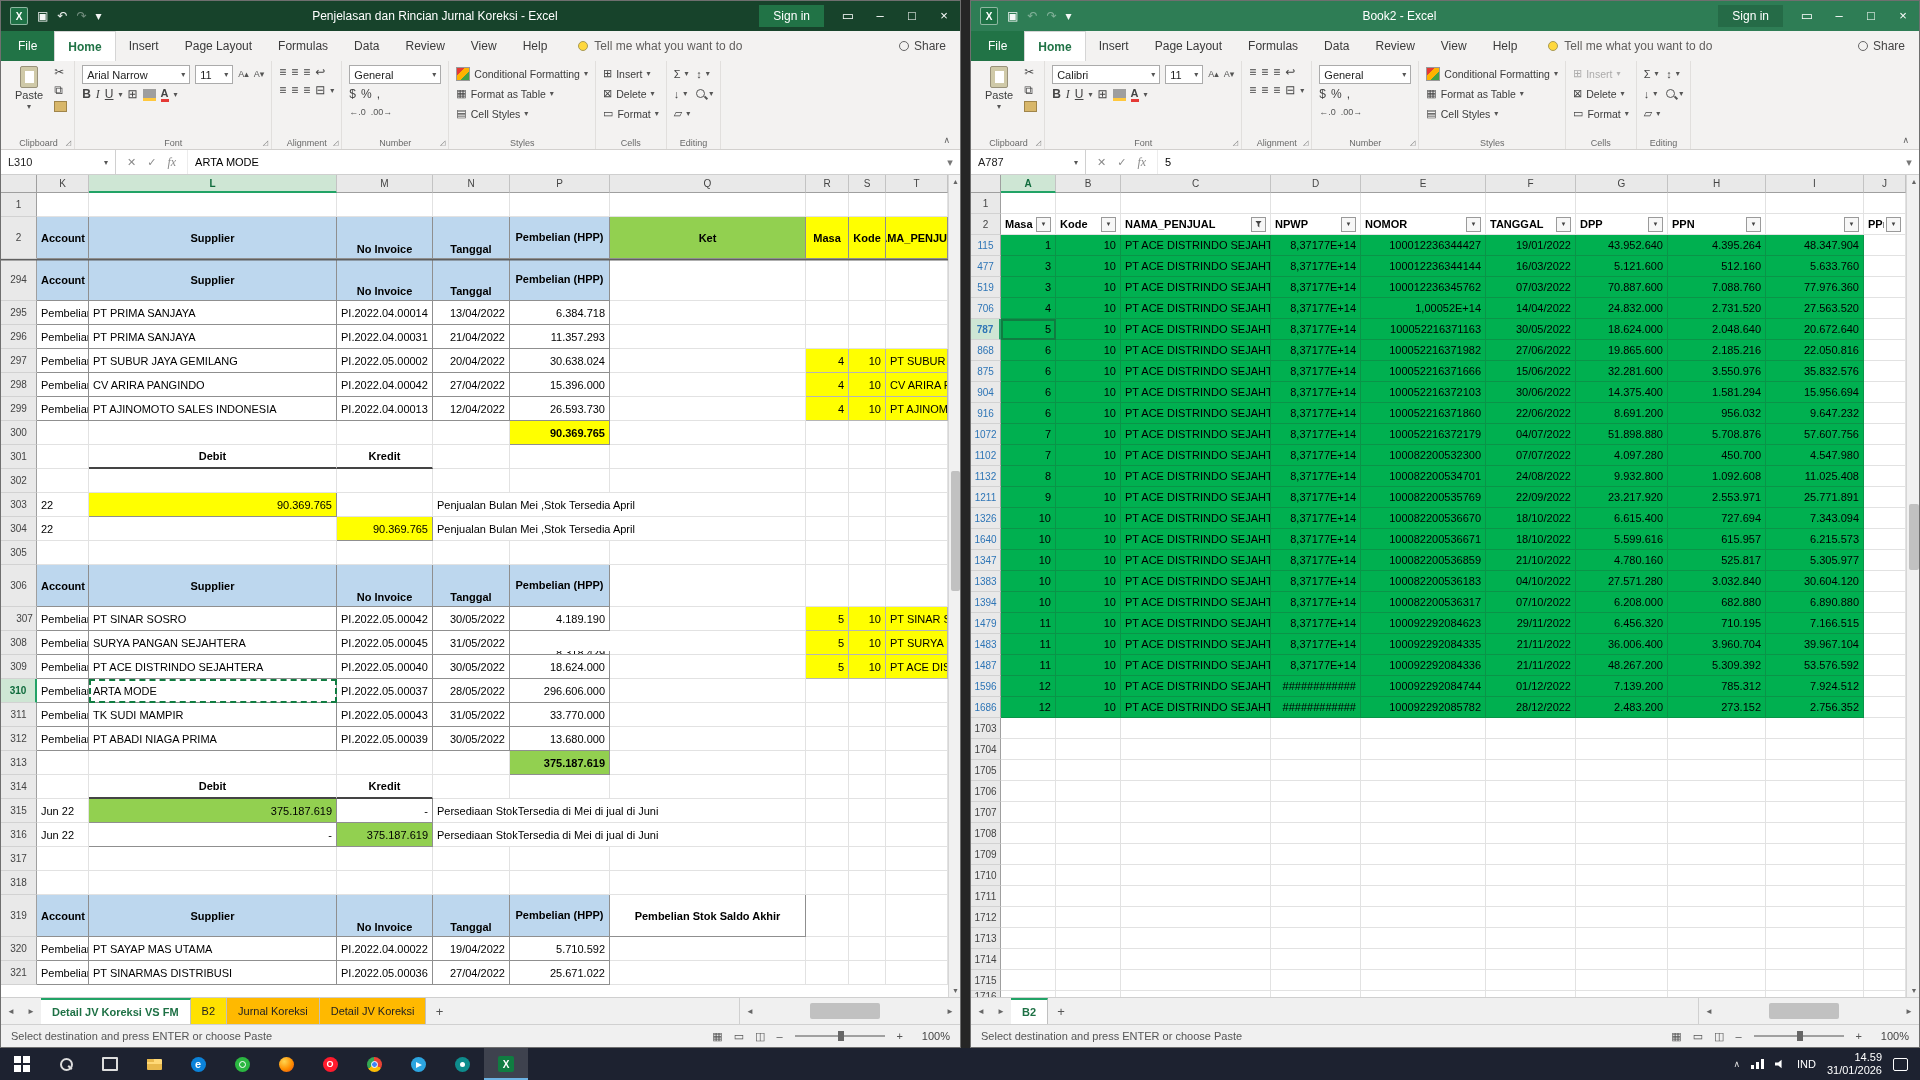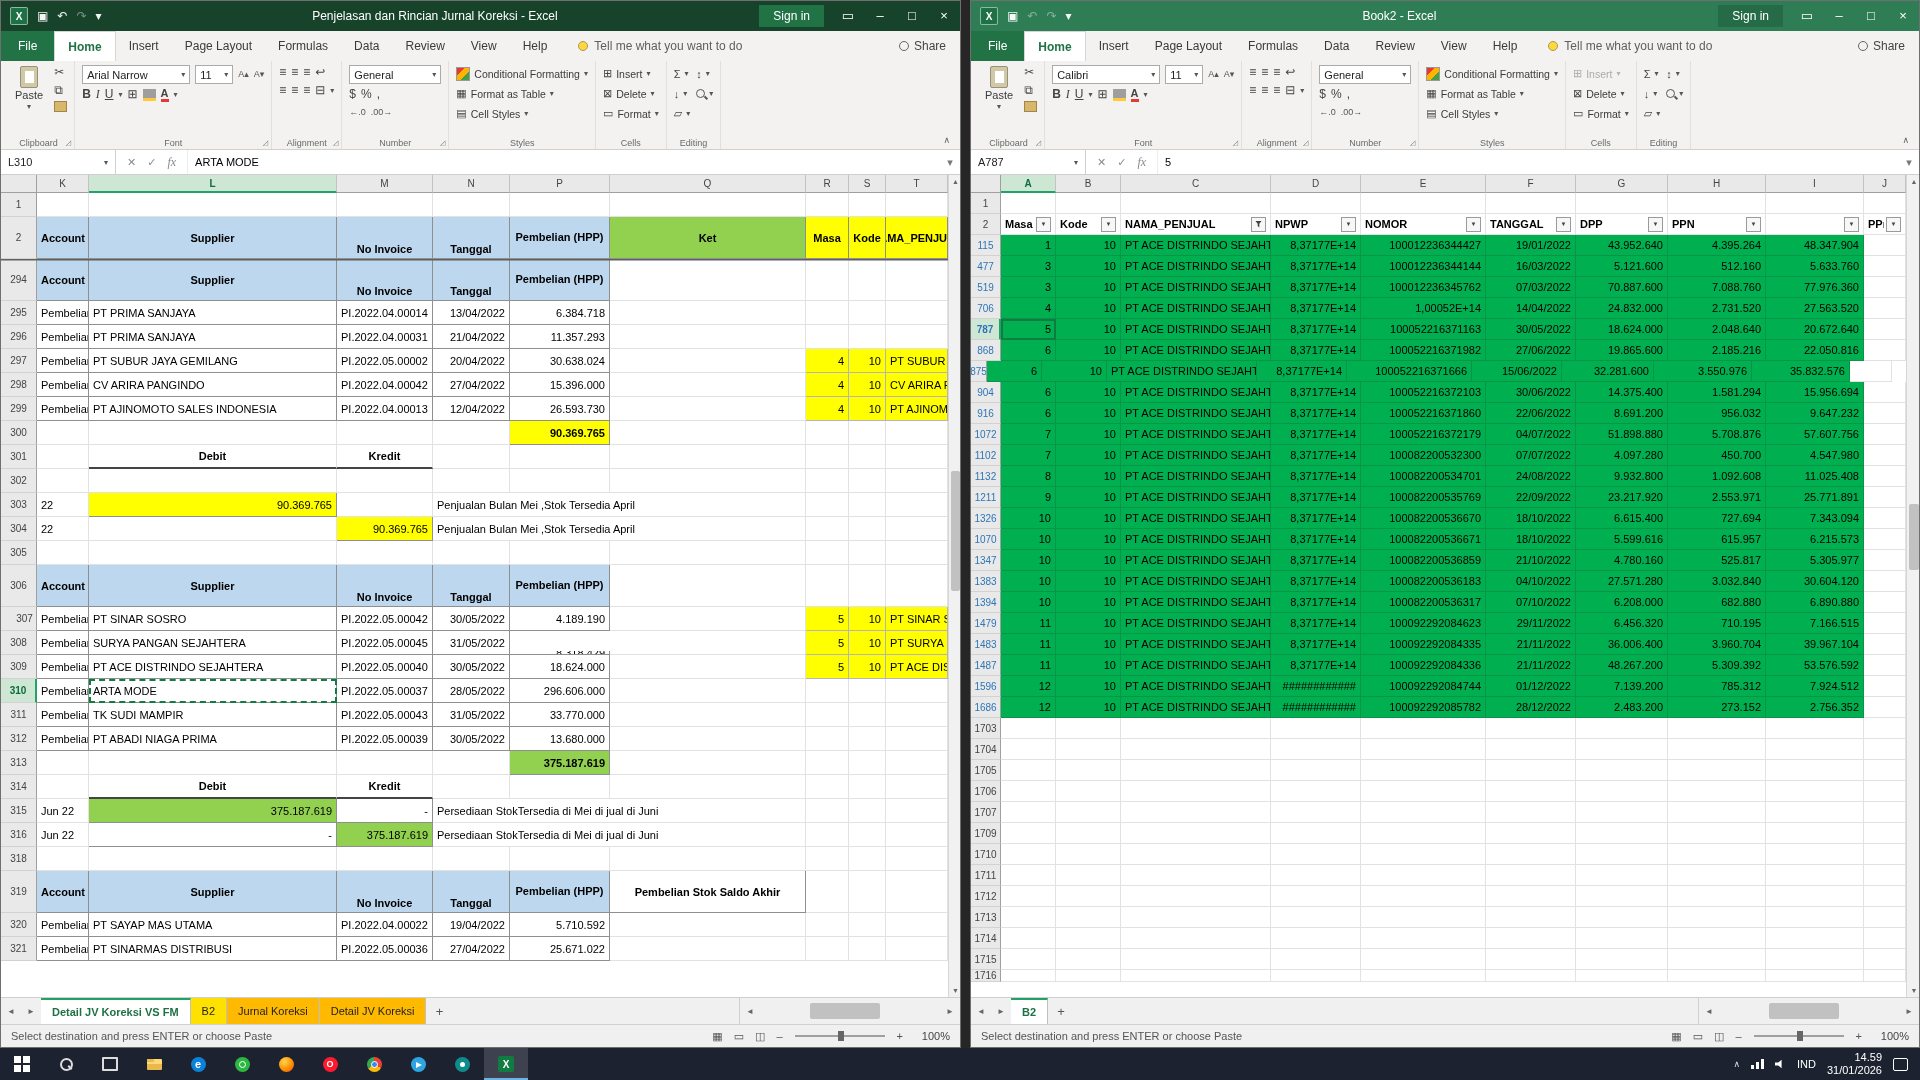--- a/index.html
+++ b/index.html
@@ -696,20 +696,32 @@
             <div class="gut" style="width: 36px;">316</div>
             <div class="cell " style="width: 52px;">Jun 22</div>
             <div class="cell tb num" style="width: 248px;">-</div>
             <div class="cell grn num" style="width: 96px;">375.187.619</div>
             <div class="cell note" style="width: 373px;">Persediaan StokTersedia di Mei di jual di Juni</div>
             <div class="cell" style="width: 43px;"></div>
             <div class="cell" style="width: 37px;"></div>
             <div class="cell" style="width: 62px;"></div>
           </div>
           <div class="xrow" style="height: 24px;">
+            <div class="gut" style="width: 36px;">317</div>
+            <div class="cell" style="width: 52px;"></div>
+            <div class="cell" style="width: 248px;"></div>
+            <div class="cell" style="width: 96px;"></div>
+            <div class="cell" style="width: 77px;"></div>
+            <div class="cell" style="width: 100px;"></div>
+            <div class="cell" style="width: 196px;"></div>
+            <div class="cell" style="width: 43px;"></div>
+            <div class="cell" style="width: 37px;"></div>
+            <div class="cell" style="width: 62px;"></div>
+          </div>
+          <div class="xrow" style="height: 24px;">
             <div class="gut" style="width: 36px;">318</div>
             <div class="cell" style="width: 52px;"></div>
             <div class="cell" style="width: 248px;"></div>
             <div class="cell" style="width: 96px;"></div>
             <div class="cell" style="width: 77px;"></div>
             <div class="cell" style="width: 100px;"></div>
             <div class="cell" style="width: 196px;"></div>
             <div class="cell" style="width: 43px;"></div>
             <div class="cell" style="width: 37px;"></div>
             <div class="cell" style="width: 62px;"></div>
@@ -1161,21 +1173,21 @@
             <div class="cell gd" style="width: 150px;">PT ACE DISTRINDO SEJAHTERA</div>
             <div class="cell gd num" style="width: 90px;">8,37177E+14</div>
             <div class="cell gd num" style="width: 125px;">100052216371982</div>
             <div class="cell gd num" style="width: 90px;">27/06/2022</div>
             <div class="cell gd num" style="width: 92px;">19.865.600</div>
             <div class="cell gd num" style="width: 98px;">2.185.216</div>
             <div class="cell gd num" style="width: 98px;">22.050.816</div>
             <div class="cell" style="width: 42px;"></div>
           </div>
           <div class="xrow" style="height: 21px;">
-            <div class="gut bluen" style="width: 16px;">875</div>
+            <div class="gut bluen" style="width: 30px;">875</div>
             <div class="cell gd num" style="width: 55px;">6</div>
             <div class="cell gd num" style="width: 65px;">10</div>
             <div class="cell gd" style="width: 150px;">PT ACE DISTRINDO SEJAHTERA</div>
             <div class="cell gd num" style="width: 90px;">8,37177E+14</div>
             <div class="cell gd num" style="width: 125px;">100052216371666</div>
             <div class="cell gd num" style="width: 90px;">15/06/2022</div>
             <div class="cell gd num" style="width: 92px;">32.281.600</div>
             <div class="cell gd num" style="width: 98px;">3.550.976</div>
             <div class="cell gd num" style="width: 98px;">35.832.576</div>
             <div class="cell" style="width: 42px;"></div>
@@ -1265,21 +1277,21 @@
             <div class="cell gd" style="width: 150px;">PT ACE DISTRINDO SEJAHTERA</div>
             <div class="cell gd num" style="width: 90px;">8,37177E+14</div>
             <div class="cell gd num" style="width: 125px;">100082200536670</div>
             <div class="cell gd num" style="width: 90px;">18/10/2022</div>
             <div class="cell gd num" style="width: 92px;">6.615.400</div>
             <div class="cell gd num" style="width: 98px;">727.694</div>
             <div class="cell gd num" style="width: 98px;">7.343.094</div>
             <div class="cell" style="width: 42px;"></div>
           </div>
           <div class="xrow" style="height: 21px;">
-            <div class="gut bluen" style="width: 30px;">1070</div>
+            <div class="gut bluen" style="width: 30px;">1640</div>
             <div class="cell gd num" style="width: 55px;">10</div>
             <div class="cell gd num" style="width: 65px;">10</div>
             <div class="cell gd" style="width: 150px;">PT ACE DISTRINDO SEJAHTERA</div>
             <div class="cell gd num" style="width: 90px;">8,37177E+14</div>
             <div class="cell gd num" style="width: 125px;">100082200536671</div>
             <div class="cell gd num" style="width: 90px;">18/10/2022</div>
             <div class="cell gd num" style="width: 92px;">5.599.616</div>
             <div class="cell gd num" style="width: 98px;">615.957</div>
             <div class="cell gd num" style="width: 98px;">6.215.573</div>
             <div class="cell" style="width: 42px;"></div>
@@ -1435,20 +1447,33 @@
             <div class="cell" style="width: 90px;"></div>
             <div class="cell" style="width: 125px;"></div>
             <div class="cell" style="width: 90px;"></div>
             <div class="cell" style="width: 92px;"></div>
             <div class="cell" style="width: 98px;"></div>
             <div class="cell" style="width: 98px;"></div>
             <div class="cell" style="width: 42px;"></div>
           </div>
           <div class="xrow" style="height: 21px;">
             <div class="gut" style="width: 30px;">1707</div>
+            <div class="cell" style="width: 55px;"></div>
+            <div class="cell" style="width: 65px;"></div>
+            <div class="cell" style="width: 150px;"></div>
+            <div class="cell" style="width: 90px;"></div>
+            <div class="cell" style="width: 125px;"></div>
+            <div class="cell" style="width: 90px;"></div>
+            <div class="cell" style="width: 92px;"></div>
+            <div class="cell" style="width: 98px;"></div>
+            <div class="cell" style="width: 98px;"></div>
+            <div class="cell" style="width: 42px;"></div>
+          </div>
+          <div class="xrow" style="height: 21px;">
+            <div class="gut" style="width: 30px;">1708</div>
             <div class="cell" style="width: 55px;"></div>
             <div class="cell" style="width: 65px;"></div>
             <div class="cell" style="width: 150px;"></div>
             <div class="cell" style="width: 90px;"></div>
             <div class="cell" style="width: 125px;"></div>
             <div class="cell" style="width: 90px;"></div>
             <div class="cell" style="width: 92px;"></div>
             <div class="cell" style="width: 98px;"></div>
             <div class="cell" style="width: 98px;"></div>
             <div class="cell" style="width: 42px;"></div>

